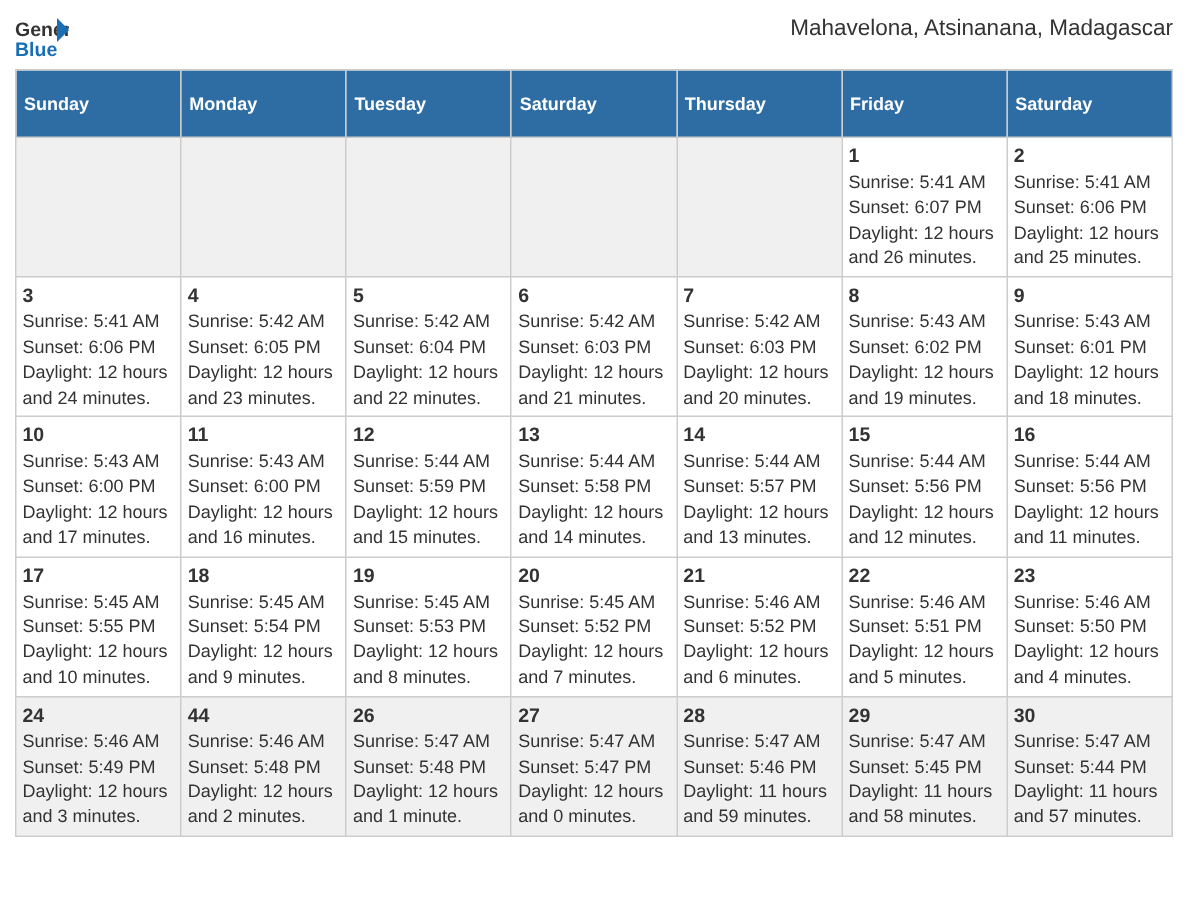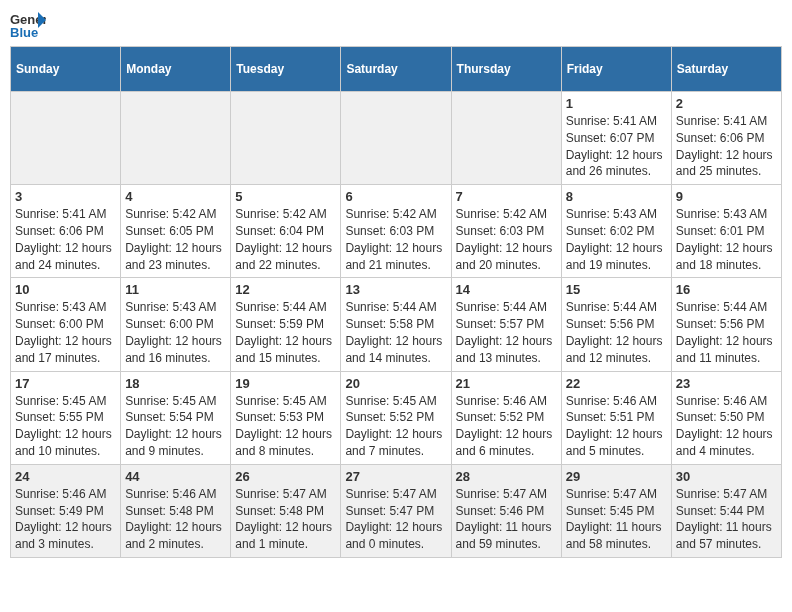--- a/index.html
+++ b/index.html
@@ -86,20 +86,21 @@
 
 <div class="header-area">
   <div class="logo">
     <svg class="logo-icon" viewBox="0 0 36 30">
       <text x="0" y="14" font-size="13" font-family="Arial" font-weight="bold" fill="#333">General</text>
       <text x="0" y="27" font-size="13" font-family="Arial" font-weight="bold" fill="#1a6eb5">Blue</text>
       <polygon points="28,2 36,10 28,18" fill="#1a6eb5"></polygon>
     </svg>
   </div>
   <div class="title-area">
+    <div class="subtitle">Mahavelona, Atsinanana, Madagascar</div>
   </div>
 </div>
 
 <table>
   <thead>
     <tr id="weekday-header">
     <th>Sunday</th>
         <th>Monday</th>
         <th>Tuesday</th>
         <th>Saturday</th>

